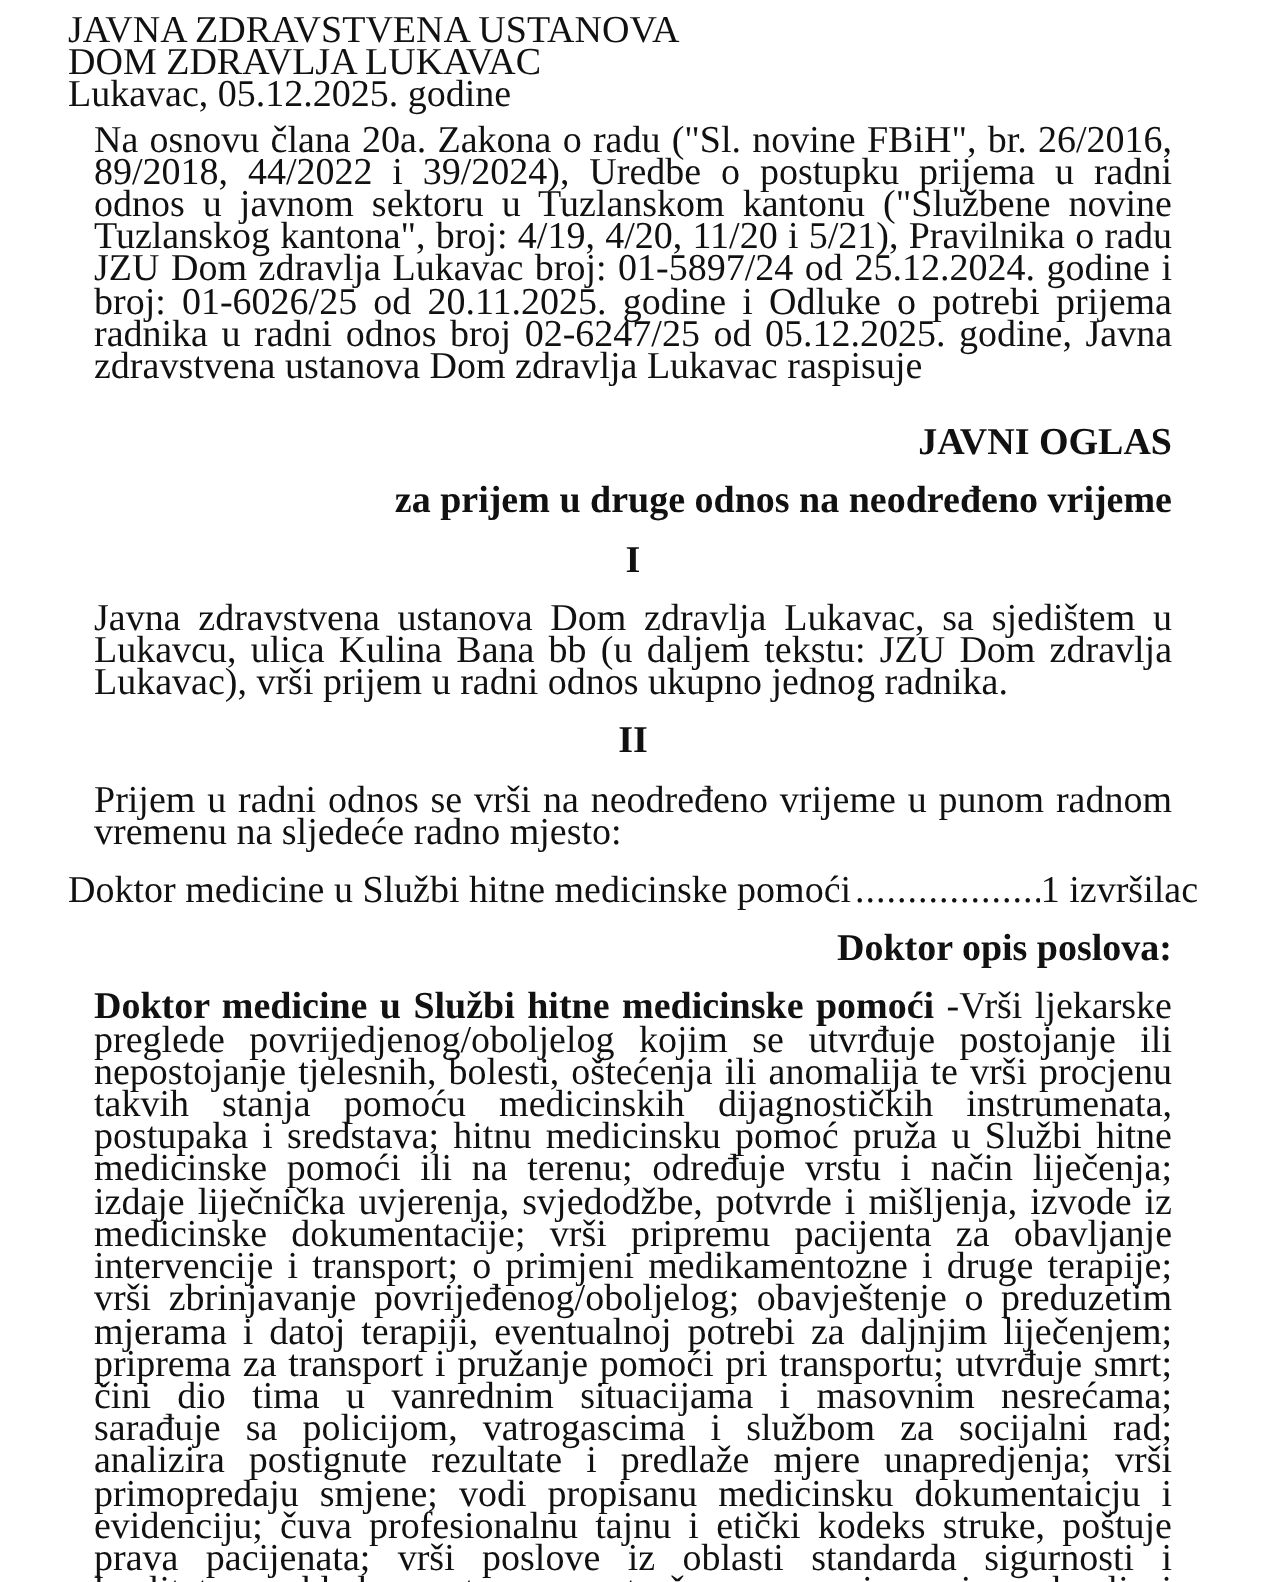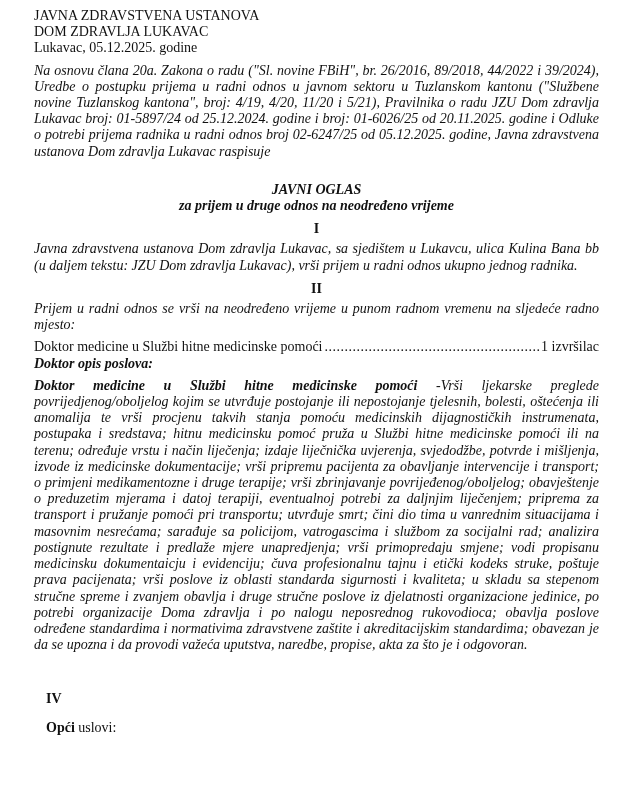--- a/index.html
+++ b/index.html
@@ -3,30 +3,30 @@
 <meta charset="utf-8">
 <style>
   html, body { margin: 0; padding: 0; background: #ffffff; }
   body { width: 633px; height: 791px; overflow: hidden; }
   .page {
     position: relative;
     width: 633px; height: 791px;
     background: #ffffff;
     color: #111111;
     font-family: "Liberation Serif", serif;
-    font-size: 14px;
+    font-size: 19px;
     line-height: 16.2px;
     box-sizing: border-box;
     padding: 8px 34px 0 34px;
   }
   .header-line { margin: 0; }
-  .para { margin: 0; text-align: justify; font-style: italic; }
+  .para { margin: 13px; text-align: justify; }
   .gap6 { margin-top: 6px; }
   .center { text-align: center; }
-  .bold { font-weight: bold; }
+  .bold { font-weight: bold; text-align: right; }
   .title-block { margin-top: 22px; }
   .section-num { margin-top: 7px; margin-bottom: 4px; font-weight: bold; text-align: center; }
   .position-row { display: flex; align-items: baseline; margin-top: 6px; white-space: nowrap; }
   .position-row .name { flex: 0 0 auto; }
   .position-row .dots { flex: 1 1 auto; overflow: hidden; padding: 0 2px; letter-spacing: 0.5px; }
   .position-row .dots::before { content: "........................................................................................................................................................"; }
   .position-row .qty { flex: 0 0 auto; }
   .iv-block { margin-top: 38px; }
   .iv-num { font-weight: bold; text-align: left; margin: 12px; }
   .general-label { margin: 12px; }

